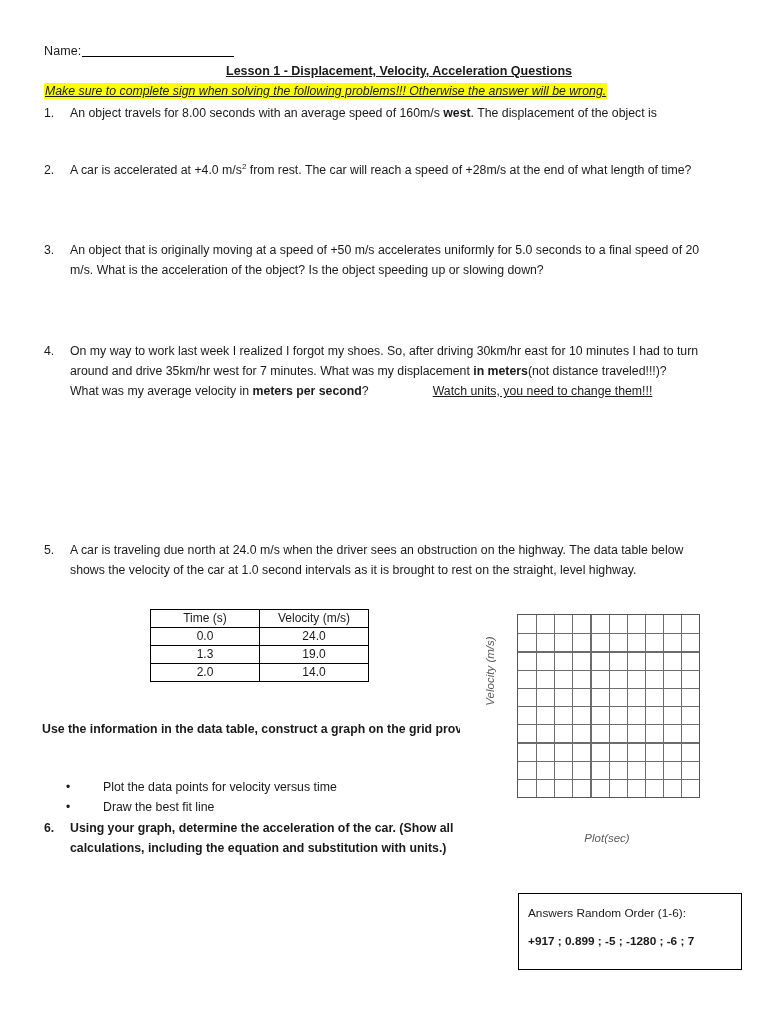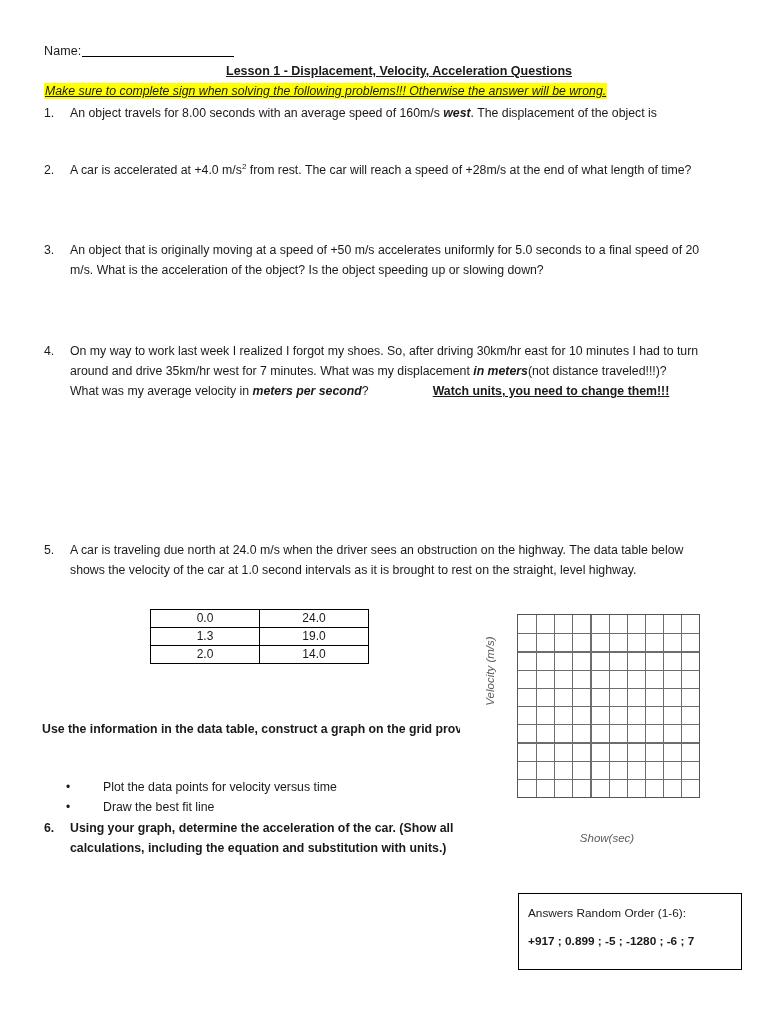--- a/index.html
+++ b/index.html
@@ -86,27 +86,27 @@
 
   #q1 { left: 44px; top: 103px; width: 672px; }
   #q2 { left: 44px; top: 160px; width: 680px; }
   #q3 { left: 44px; top: 240px; width: 672px; }
   #q4 { left: 44px; top: 341px; width: 690px; }
   #q5 { left: 44px; top: 540px; width: 672px; }
   #q6 { left: 44px; top: 818px; width: 420px; font-weight: bold; }
 
   #q4 .line3 { display: block; }
   .watch-units {
-    font-weight: bold;
+    font-weight: normal;
     text-decoration: underline;
     margin-left: 64px;
     margin-top: 32px;
   }
 
-  b.nb { font-weight: bold; font-style: italic; }
+  b.nb { font-weight: bold; }
   sup { font-size: 8px; vertical-align: super; line-height: 0; }
 
   
   .data-table {
     position: absolute;
     left: 150px;
     top: 609px;
     border-collapse: collapse;
     font-size: 12px;
   }
@@ -255,20 +255,24 @@
     </span>
   </div>
 
   <div class="q" id="q5">
     <span class="num">5.</span>
     <span class="body">A car is traveling due north at 24.0 m/s when the driver sees an obstruction on the highway.  The data table below shows the velocity of the car at 1.0 second intervals as it is brought to rest on the straight, level highway.</span>
   </div>
 
   <table class="data-table">
     <tbody>
+      <tr>
+        <th>Time (s)</th>
+        <th>Velocity (m/s)</th>
+      </tr>
       <tr>
         <td>0.0</td>
         <td>24.0</td>
       </tr>
       <tr>
         <td>1.3</td>
         <td>19.0</td>
       </tr>
       <tr>
         <td>2.0</td>
@@ -304,21 +308,21 @@
         <div class="hline" style="top: 10%;"></div>
         <div class="hline" style="top: 20%;"></div>
         <div class="hline" style="top: 30%;"></div>
         <div class="hline" style="top: 40%;"></div>
         <div class="hline" style="top: 50%;"></div>
         <div class="hline" style="top: 60%;"></div>
         <div class="hline" style="top: 70%;"></div>
         <div class="hline" style="top: 80%;"></div>
         <div class="hline" style="top: 90%;"></div>
       </div>
-    <div class="xlabel">Show(sec)</div>
+    <div class="xlabel">Plot(sec)</div>
   </div>
 
   <div class="answers-box">
     <span class="ans-title">Answers Random Order (1-6):</span>
     <span class="ans-values">+917  ; 0.899 ; -5 ; -1280 ; -6 ; 7</span>
   </div>
 
 </div>
 
 </body></html>

